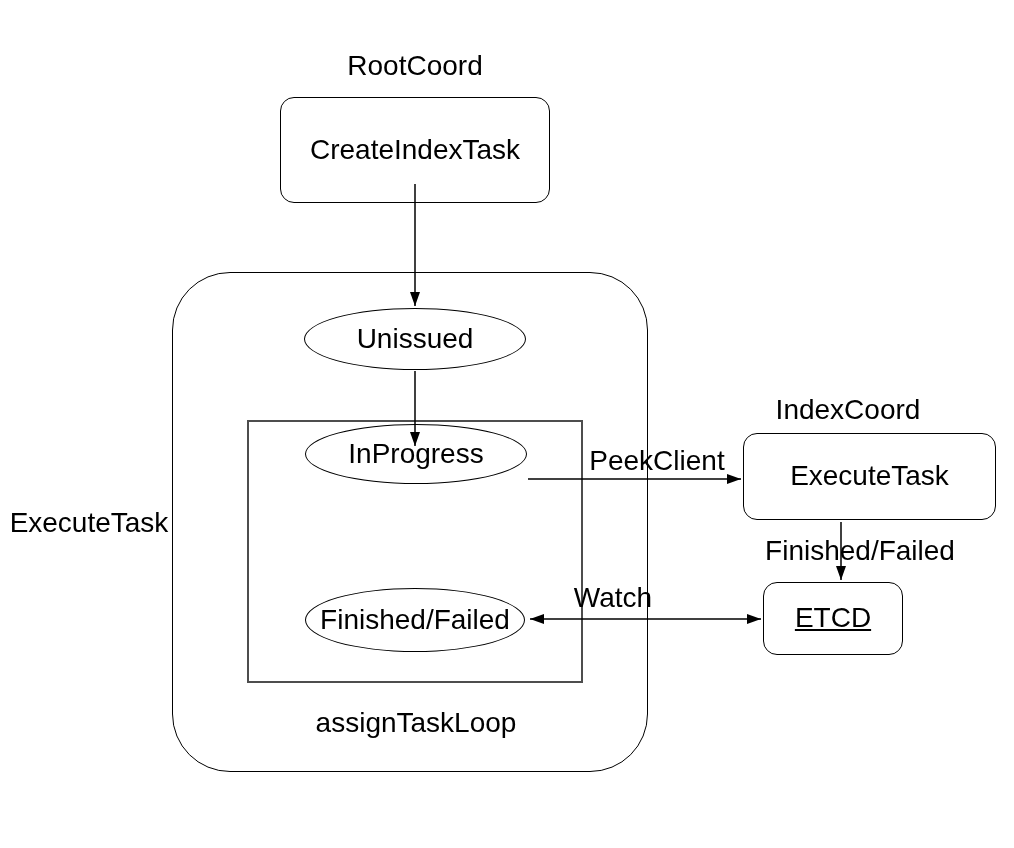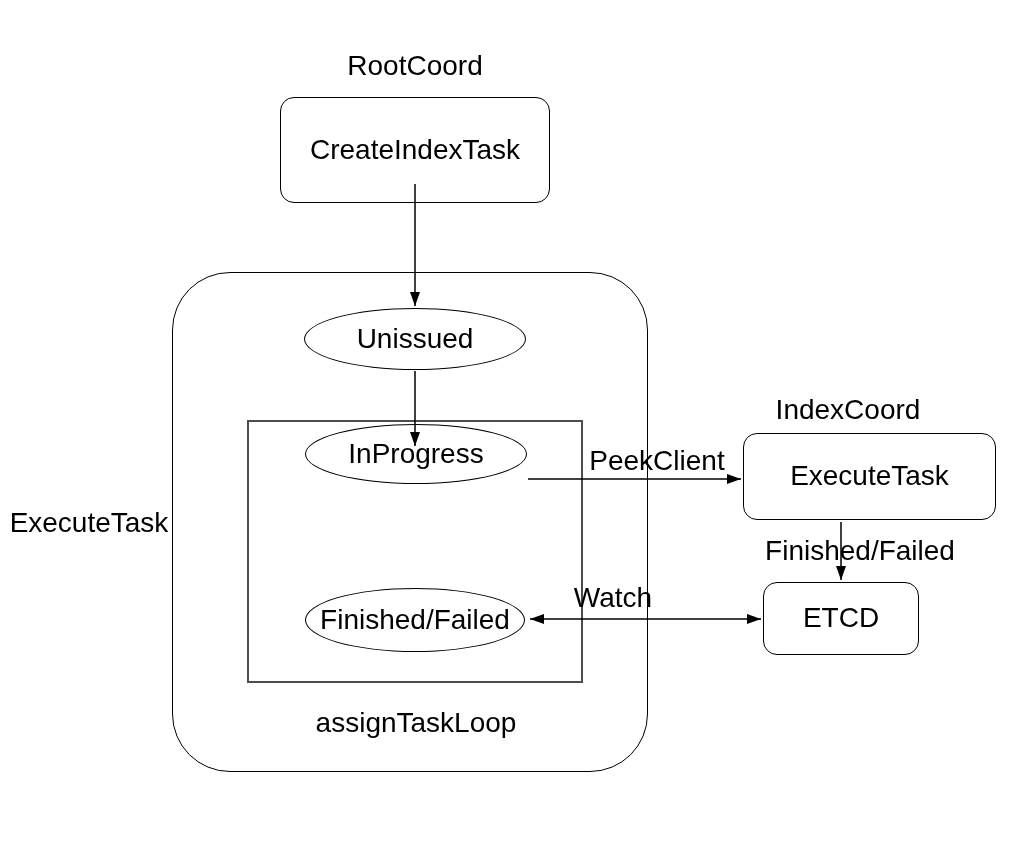--- a/index.html
+++ b/index.html
@@ -92,21 +92,21 @@
   </div>
 
   <div class="node ellipse" style="left:305px; top:588px; width:220px; height:64px;">
     <span>Finished/Failed</span>
   </div>
 
   <div class="node rounded" style="left:743px; top:433px; width:253px; height:87px;">
     <span>ExecuteTask</span>
   </div>
 
-  <div class="node rounded" style="left:763px; top:582px; width:156px; height:73px;">
+  <div class="node rounded" style="left:763px; top:582px; width:140px; height:73px;text-decoration:underline;">
     <span>ETCD</span>
   </div>
 
   <svg class="arrows" width="1014" height="848" viewBox="0 0 1014 848">
     <defs>
       <marker id="mEnd" markerUnits="userSpaceOnUse" markerWidth="16" markerHeight="12" refX="15" refY="6" orient="auto">
         <path d="M1,1 L15,6 L1,11 Z" fill="#000000"></path>
       </marker>
       <marker id="mStart" markerUnits="userSpaceOnUse" markerWidth="16" markerHeight="12" refX="1" refY="6" orient="auto">
         <path d="M15,1 L1,6 L15,11 Z" fill="#000000"></path>

